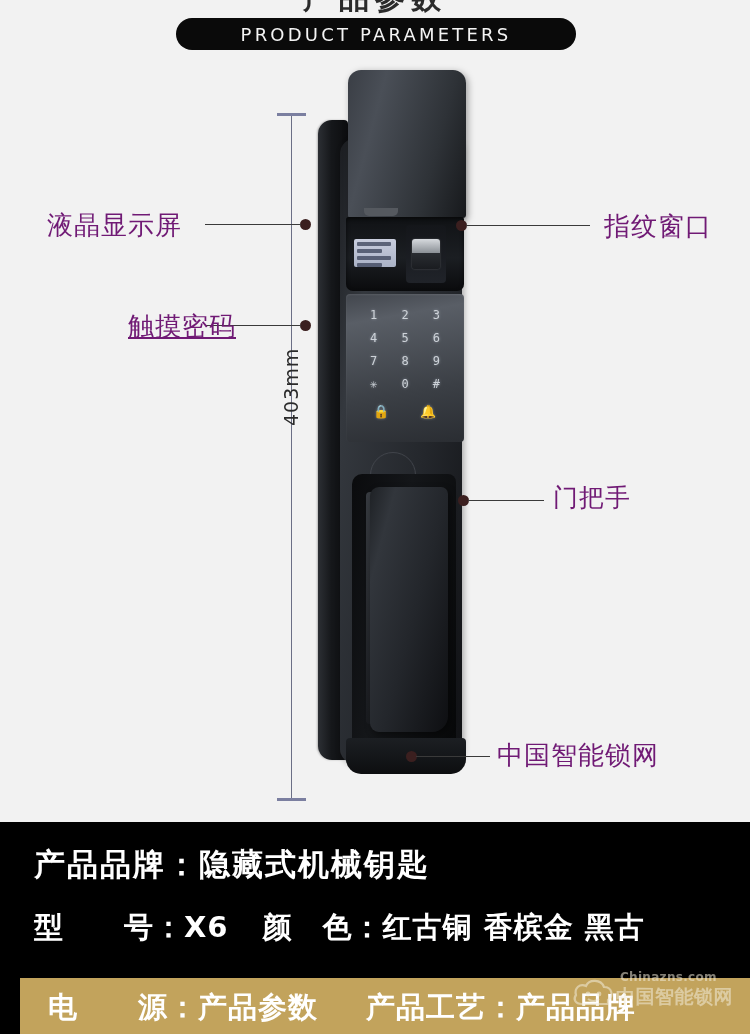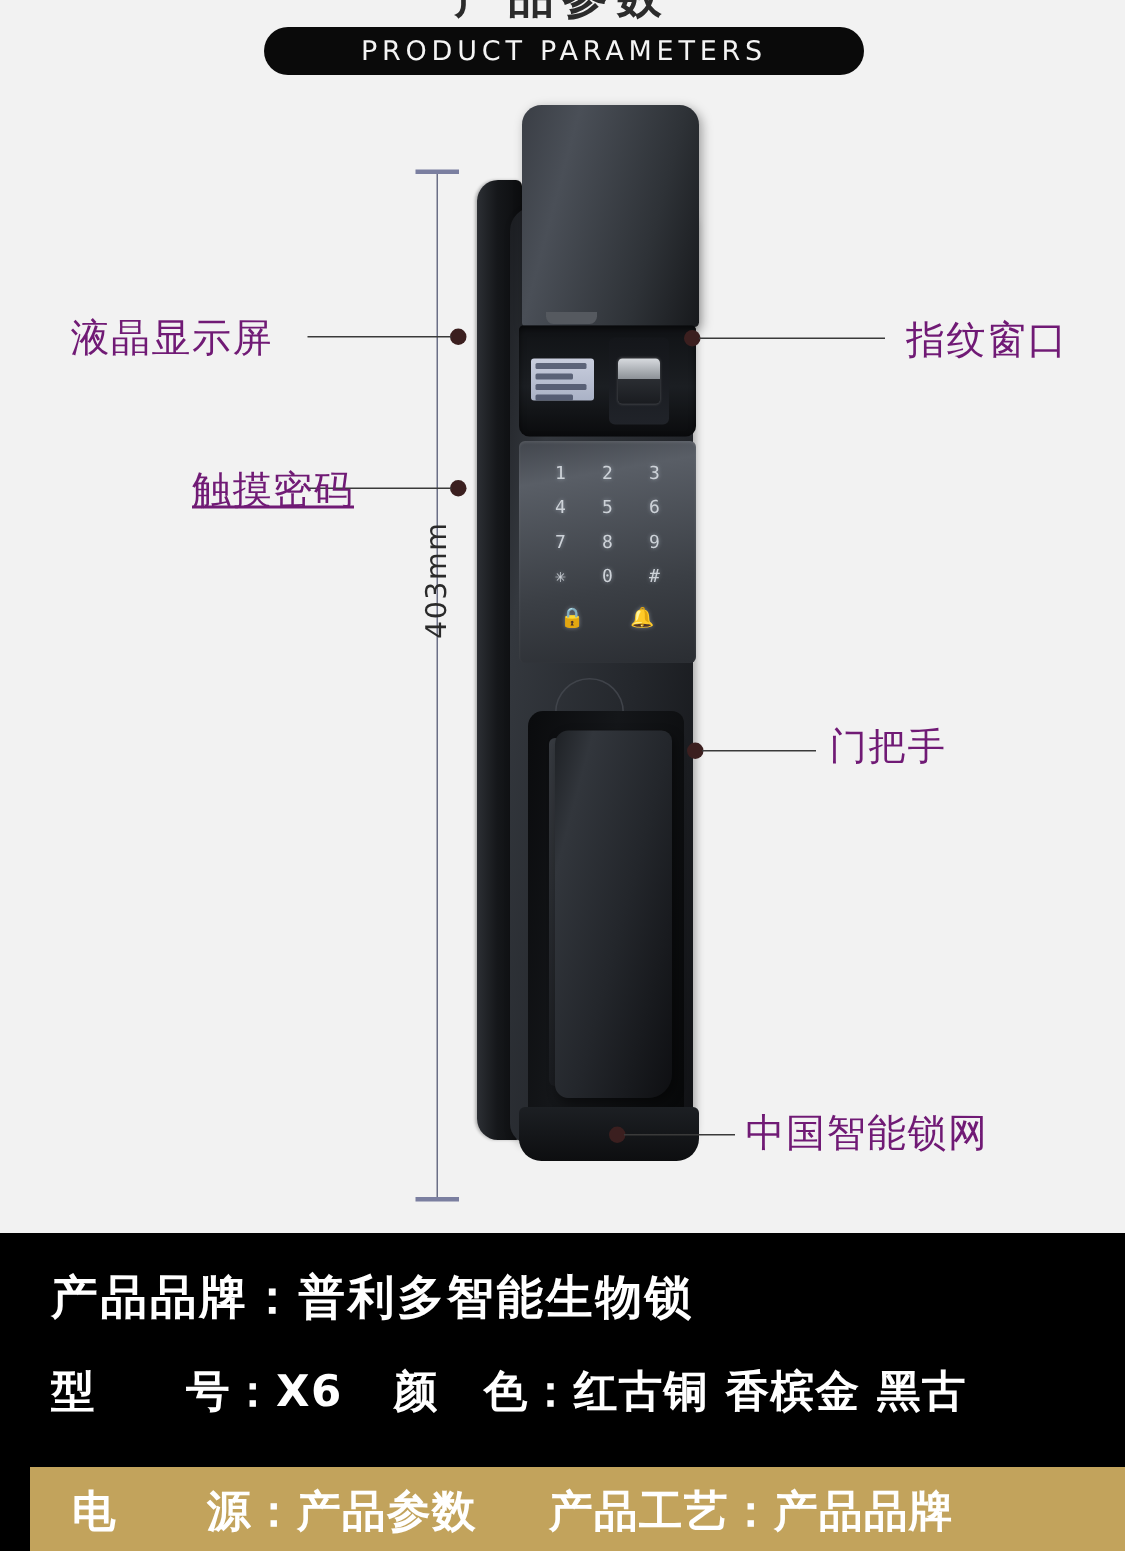--- a/index.html
+++ b/index.html
@@ -438,29 +438,39 @@
       <div class="dot" style="left:406px; top:699px;"></div>
       <div class="leader" style="left:416px; top:704px; width:74px;"></div>
       <div class="co-text big" style="left:497px; top:686px;">中国智能锁网</div>
     </div>
 
   </div>
 
   <div class="specs">
 
     <div class="spec-row r1">
-      <span>产品品牌：</span><span>普利多智能生物锁</span>
+      <span>产品品牌：</span><span>隐藏式机械钥匙</span>
     </div>
 
     <div class="spec-row r2">
       <span>型　　号：</span><span>X6</span><span class="sp-gap-md"></span><span>颜　色：</span><span>红古铜 香槟金 黑古</span>
     </div>
 
     <div class="goldbar"></div>
 
     <div class="spec-row r3">
       <span>电　　源：</span><span>产品参数</span><span class="sp-gap-lg"></span><span>产品工艺：</span><span>产品品牌</span>
     </div>
 
   </div>
 
+  <div class="watermark">
+    <svg class="wm-logo" viewBox="0 0 44 36">
+      <path d="M10 30 C3 30 1 25 4 21 C2 14 8 9 14 12 C17 5 29 5 32 13 C40 13 42 22 36 26 L36 30 Z" fill="none" stroke="#f2ecdb" stroke-width="2.2"></path>
+      <circle cx="16" cy="20" r="2.4" fill="#f2ecdb"></circle>
+      <circle cx="27" cy="20" r="2.4" fill="#f2ecdb"></circle>
+      <path d="M16 25 Q21.5 29 27 25" fill="none" stroke="#f2ecdb" stroke-width="2"></path>
+    </svg>
+    <div class="wm-en">Chinazns.com</div>
+    <div class="wm-cn">中国智能锁网</div>
+  </div>
 
 </div>
 
 </body></html>

